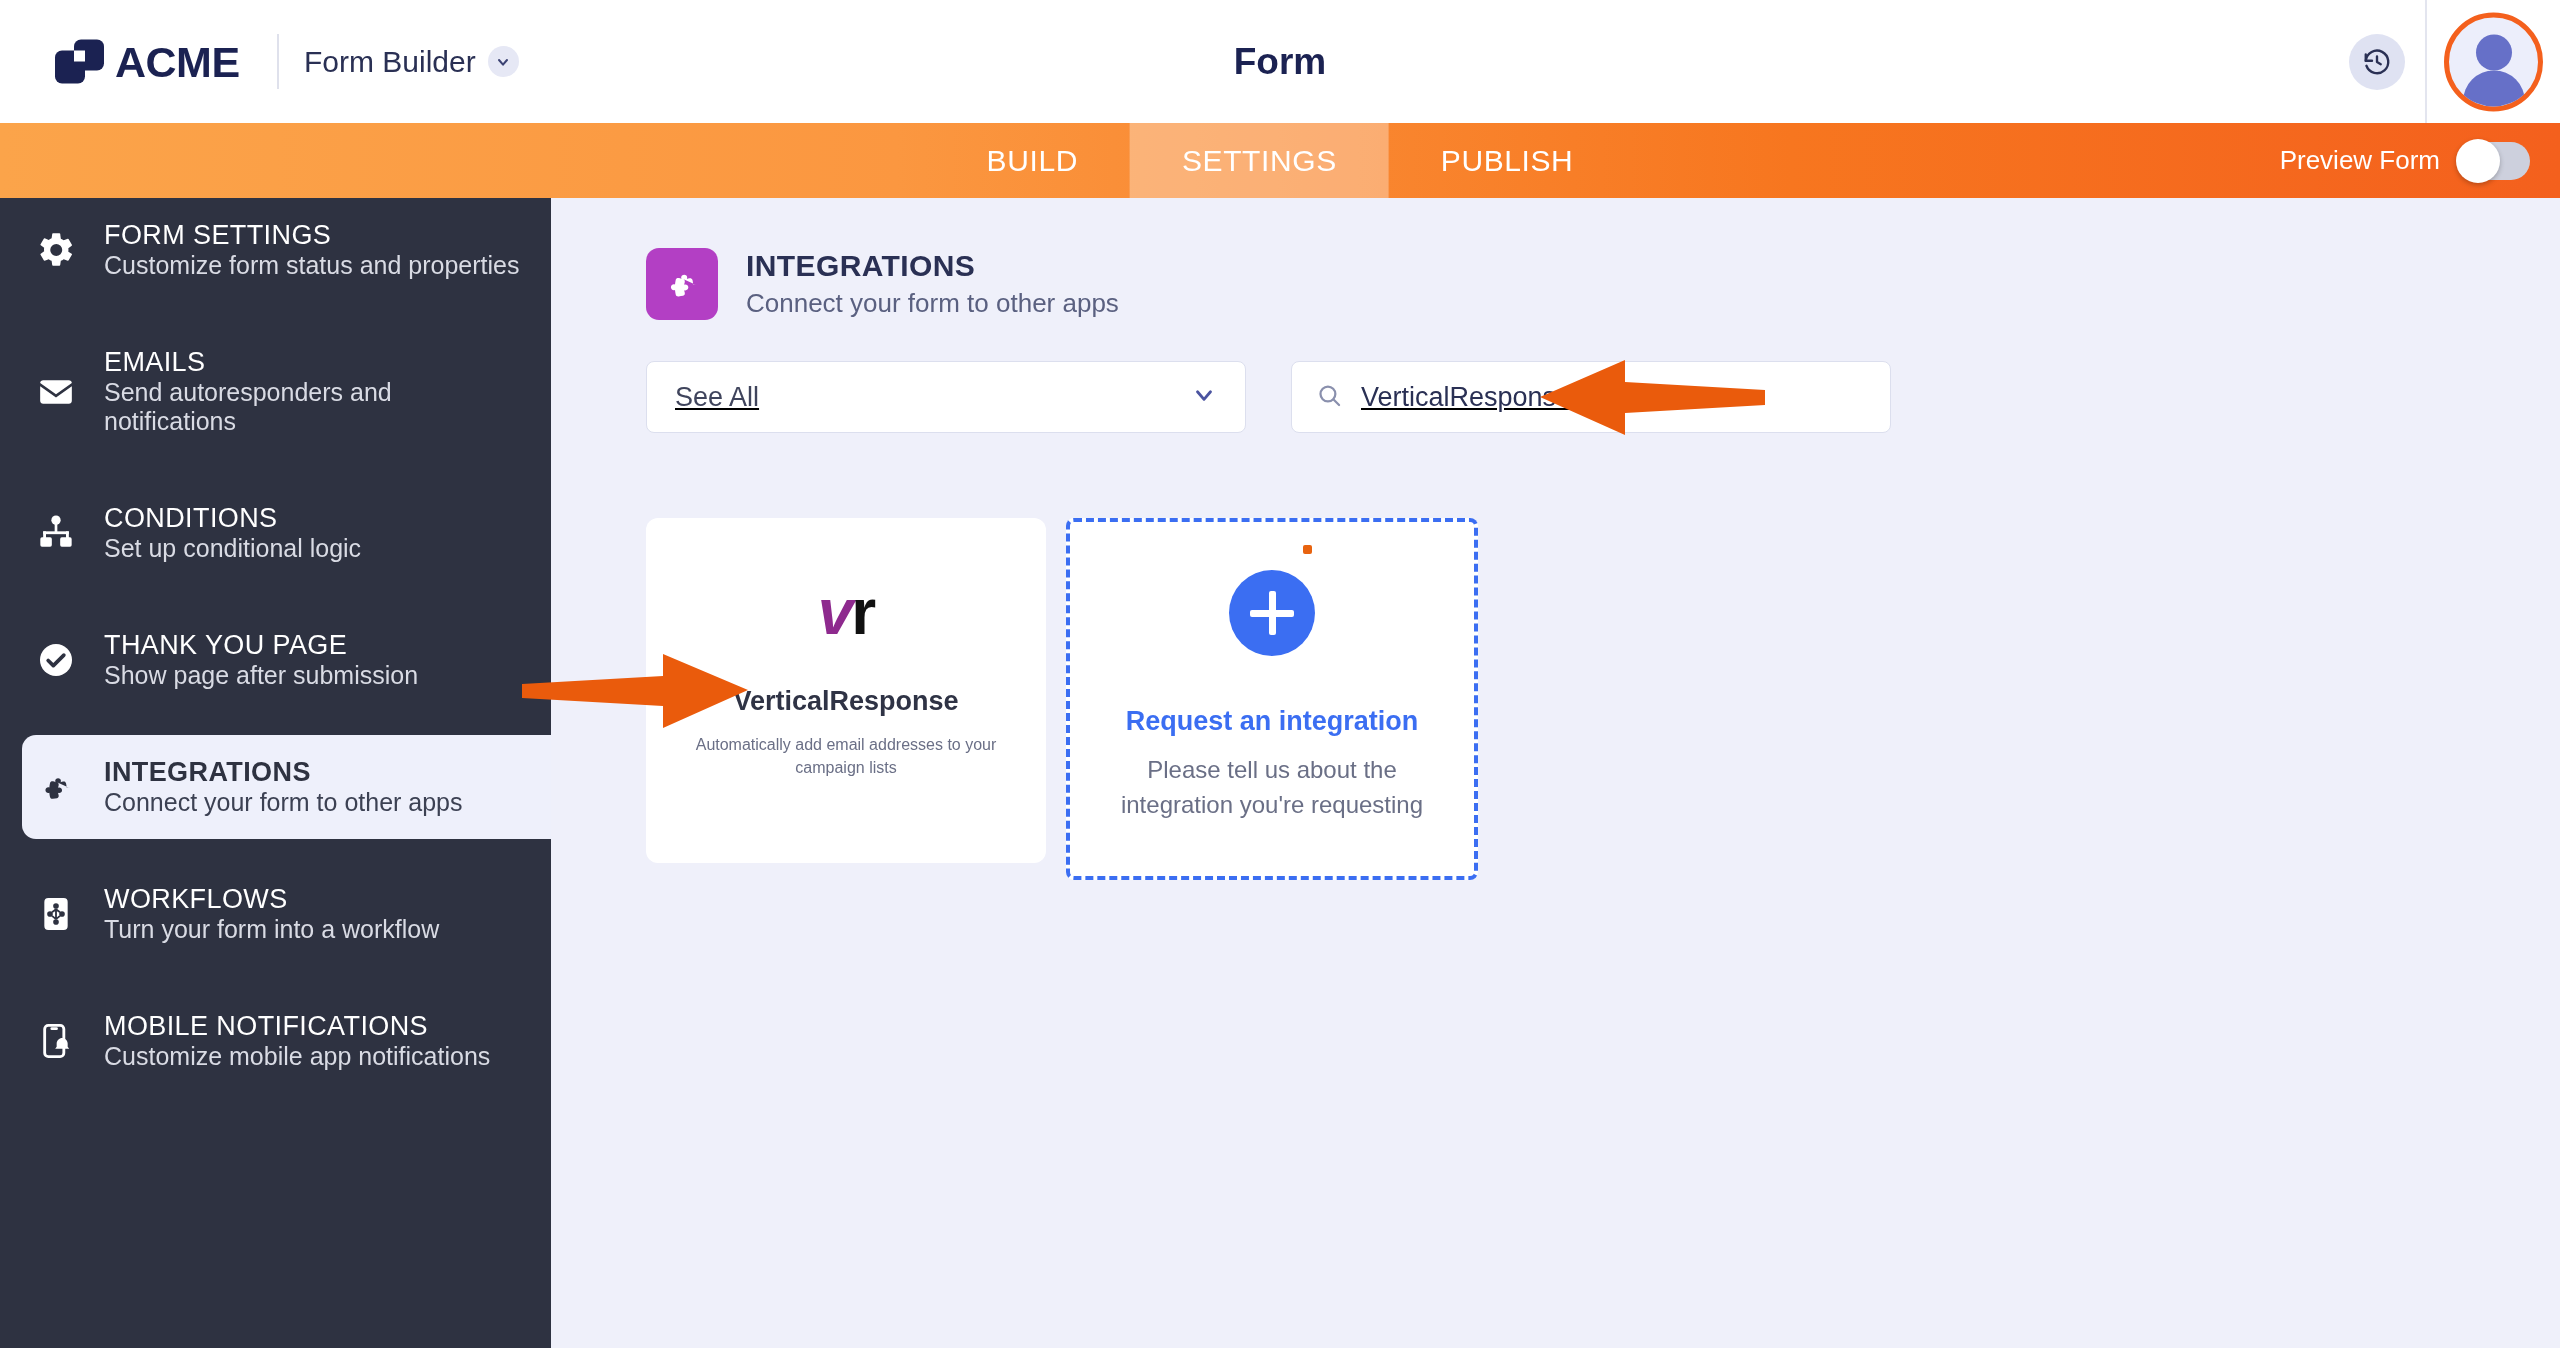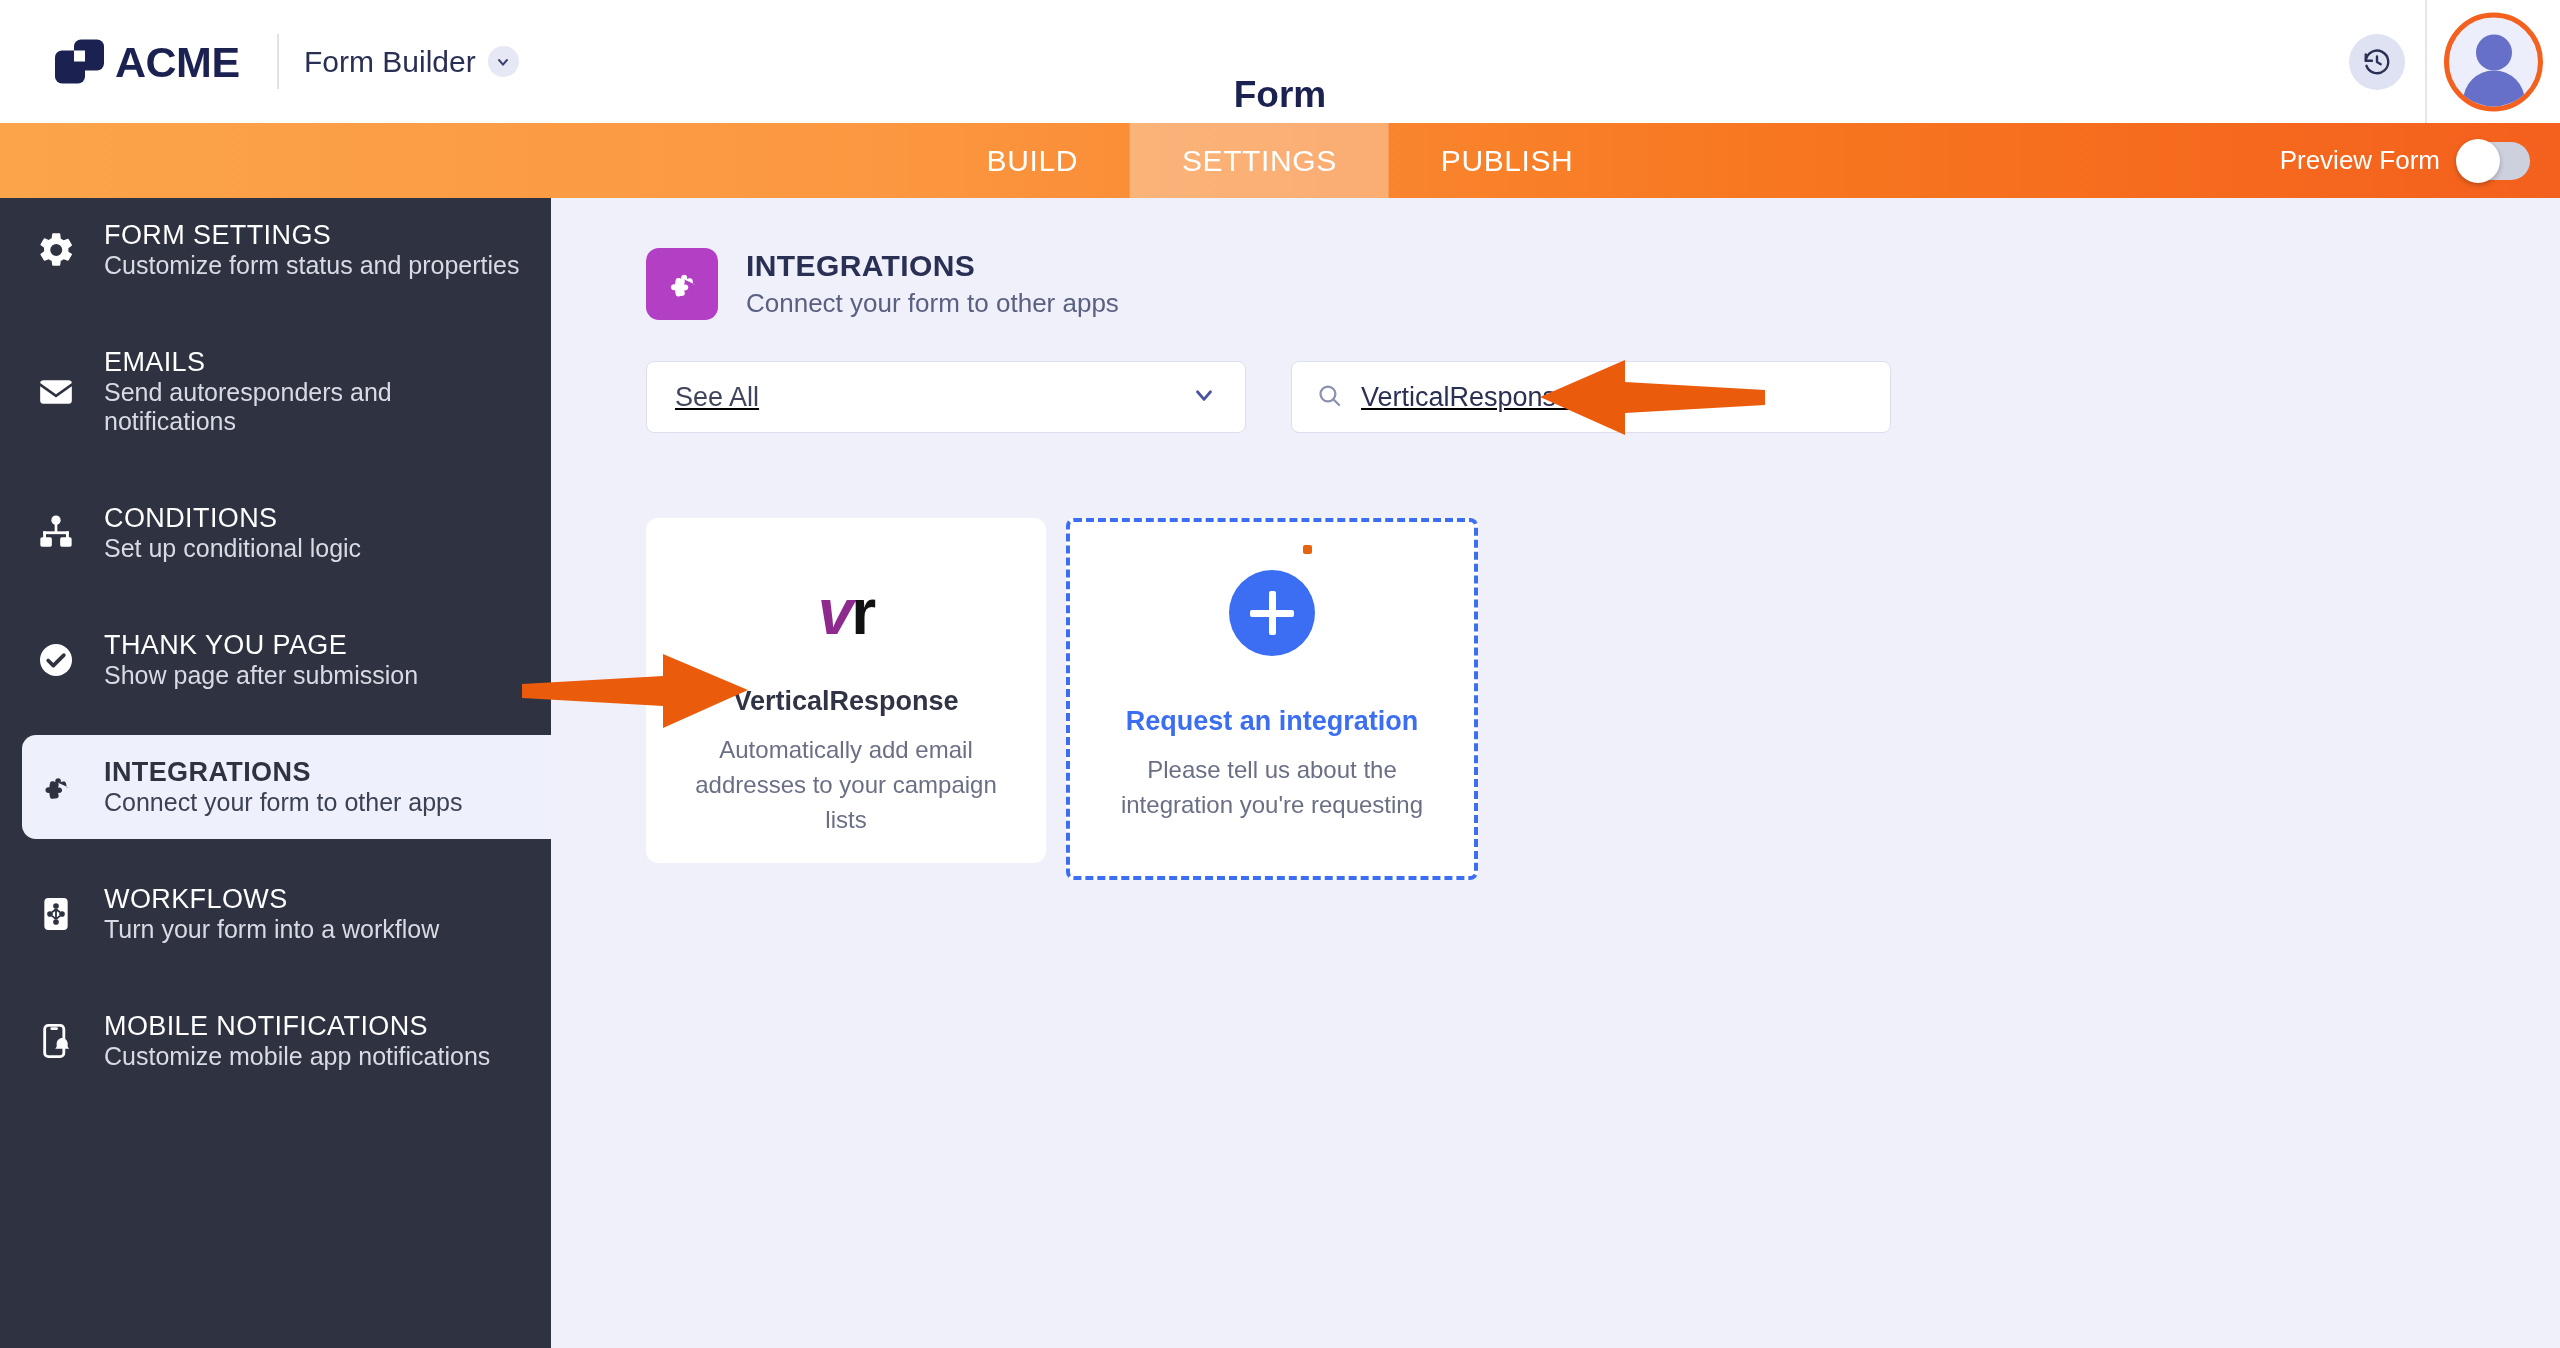--- a/index.html
+++ b/index.html
@@ -53,21 +53,21 @@
   }
   .chev-circle {
     width: 31px; height: 31px; border-radius: 50%;
     background: #e6e8f5;
     display: flex; align-items: center; justify-content: center;
   }
   .chev-circle svg { width: 16px; height: 16px; }
   .page-title {
     position: absolute; left: 50%; top: 50%;
     transform: translate(-50%, -50%);
-    font-size: 37px; font-weight: bold; color: #1b2252; margin-top: 33px;
+    font-size: 37px; font-weight: bold; color: #1b2252;
   }
   .header-right {
     position: absolute; right: 155px; top: 50%;
     transform: translateY(-50%);
     display: flex; align-items: center; gap: 22px;
   }
   .icon-round-btn {
     width: 56px; height: 56px; border-radius: 50%;
     background: #dfe2f2;
     display: flex; align-items: center; justify-content: center;
@@ -236,21 +236,21 @@
     font-size: 64px; font-weight: bold; line-height: 1;
     margin-bottom: 42px; letter-spacing: -2px;
   }
   .vr-logo .v { color: #8e2a8e; font-style: italic; }
   .vr-logo .r { color: #111111; }
   .card-name {
     font-size: 27px; font-weight: bold; color: #2f3345;
     margin-bottom: 16px;
   }
   .card-desc {
-    font-size: 24px; color: #6a6f86; text-align: center;
+    font-size: 16px; color: #6a6f86; text-align: center;
     line-height: 1.45; width: 330px;
   }
   .card.request {
     background: #ffffff;
     border: 4px dashed #3b6ef2;
     border-radius: 8px;
     width: 412px; height: 362px;
     padding-top: 48px;
   }
   .plus-circle {

